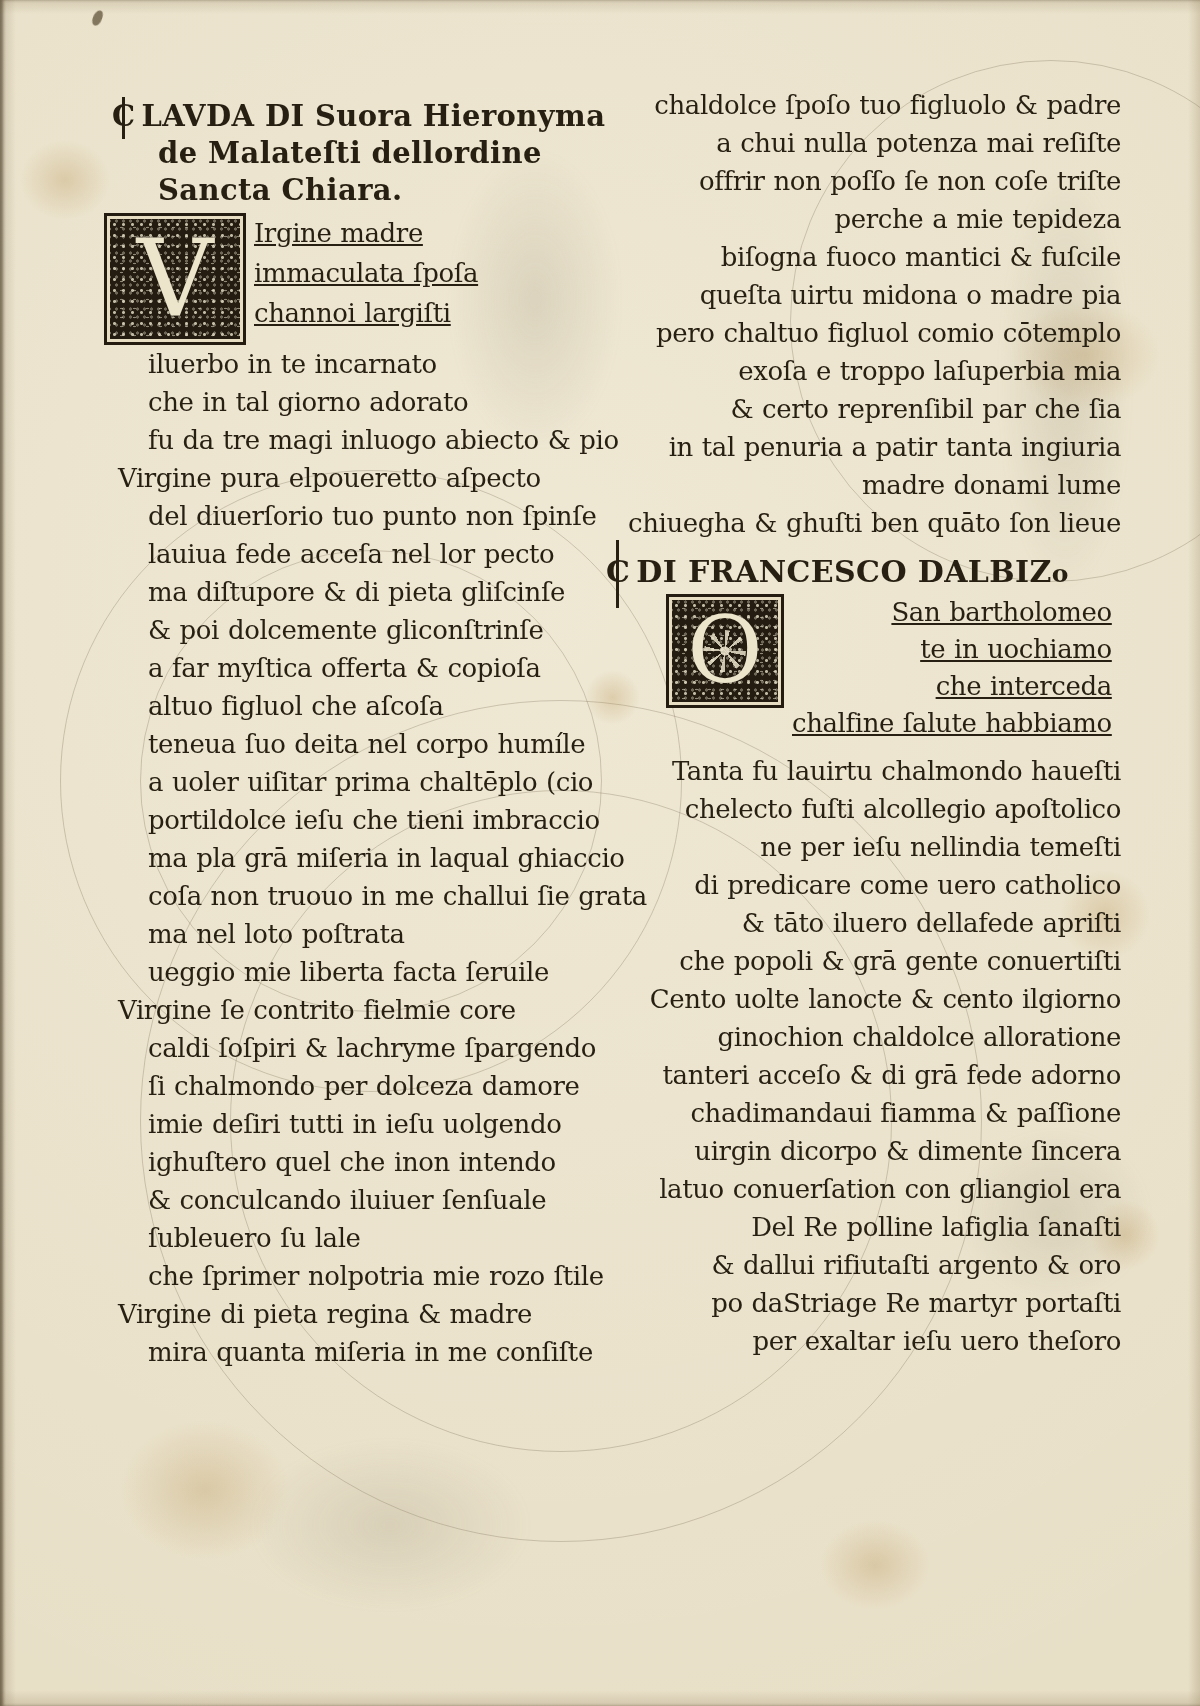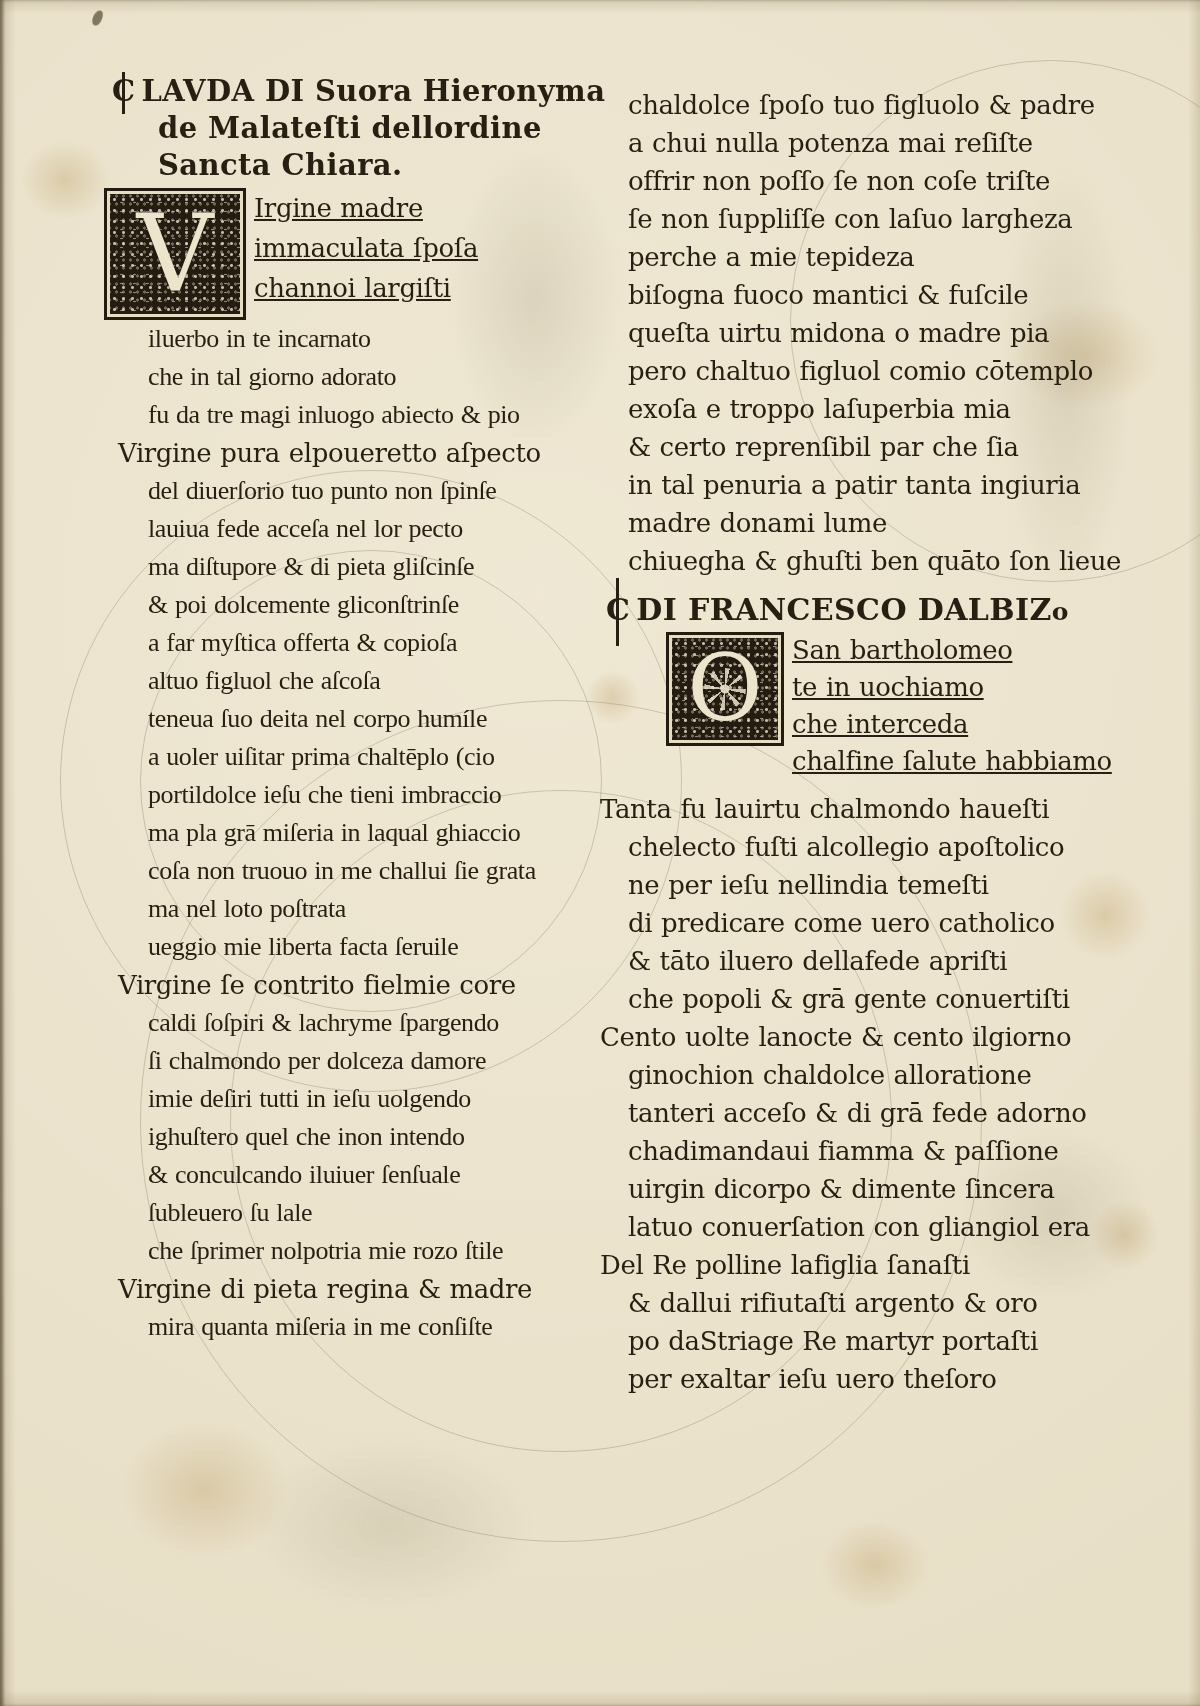--- a/index.html
+++ b/index.html
@@ -19,25 +19,25 @@
       #e8dfc7;
     box-shadow: inset 3px 0 3px rgba(52,40,22,0.45);
   }
   
   .wm{position:absolute;border-radius:50%;border:1.6px solid rgba(118,106,82,0.30);}
   .stain{position:absolute;border-radius:50%;background:radial-gradient(closest-side, rgba(172,131,62,0.26), rgba(172,131,62,0));}
   .smudge{position:absolute;border-radius:50%;background:radial-gradient(closest-side, rgba(148,138,112,0.20), rgba(148,138,112,0));filter:blur(5px);}
   .inkblot{position:absolute;width:9px;height:16px;background:rgba(62,46,22,0.6);border-radius:60% 40% 55% 45%;transform:rotate(18deg);filter:blur(0.4px);}
   
   .col{position:absolute;}
-  .col-left{left:104px;top:73px;width:505px;}
+  .col-left{left:104px;top:98px;width:505px;}
   .col-right{left:596px;top:86px;width:525px;}
   .vl{white-space:nowrap;height:38px;line-height:38px;font-size:26px;letter-spacing:-0.4px;word-spacing:1px;padding-left:14px;}
-  .col-right .vl{padding-left:4px;}
-  .col-left .vl.ind{padding-left:44px;font-family:Liberation Serif, serif;}
+  .col-right .vl{padding-left:4px;text-align:right;}
+  .col-left .vl.ind{padding-left:44px;}
   .col-right .vl.ind{padding-left:32px;}
   .h1{font-size:29px;font-weight:bold;letter-spacing:0.4px;line-height:37px;margin-left:8px;white-space:nowrap;}
   .h1 .sub{margin-left:46px;display:block;}
   .h2{font-size:30px;font-weight:bold;letter-spacing:0.4px;height:46px;line-height:59px;margin-left:10px;white-space:nowrap;}
   .h2 .tail{font-size:25px;font-weight:bold;}
   .cap{display:inline-block;position:relative;font-weight:bold;margin-right:6px;}
   .cap::after{content:"";position:absolute;left:42%;top:-4%;width:3px;height:116%;background:#271f11;}
   
   .initial-row{display:flex;align-items:flex-start;gap:8px;}
   .initial{border:3px solid #241c10;background:#e6ddc3;padding:3px;box-sizing:border-box;flex:0 0 auto;}
@@ -139,21 +139,20 @@
         <div class="vl ind">mira quanta miſeria in me conſiſte</div>
       </div>
   </div>
 
   <div class="col col-right">
     <div>
 
     <div class="vl ind">chaldolce ſpoſo tuo figluolo &amp; padre</div>
         <div class="vl ind">a chui nulla potenza mai reſiſte</div>
         <div class="vl ind">offrir non poſſo ſe non coſe triſte</div>
-        <div class="vl ind">ſe non ſuppliſſe con laſuo largheza</div>
         <div class="vl ind">perche a mie tepideza</div>
         <div class="vl ind">biſogna fuoco mantici  &amp; fuſcile</div>
         <div class="vl ind">queſta uirtu midona o madre pia</div>
         <div class="vl ind">pero chaltuo figluol comio cōtemplo</div>
         <div class="vl ind">exoſa e troppo laſuperbia mia</div>
         <div class="vl ind">&amp; certo reprenſibil par che ſia</div>
         <div class="vl ind">in tal penuria a patir tanta ingiuria</div>
         <div class="vl ind">madre donami lume</div>
         <div class="vl ind">chiuegha &amp; ghuſti ben quāto ſon lieue</div>
       </div>

